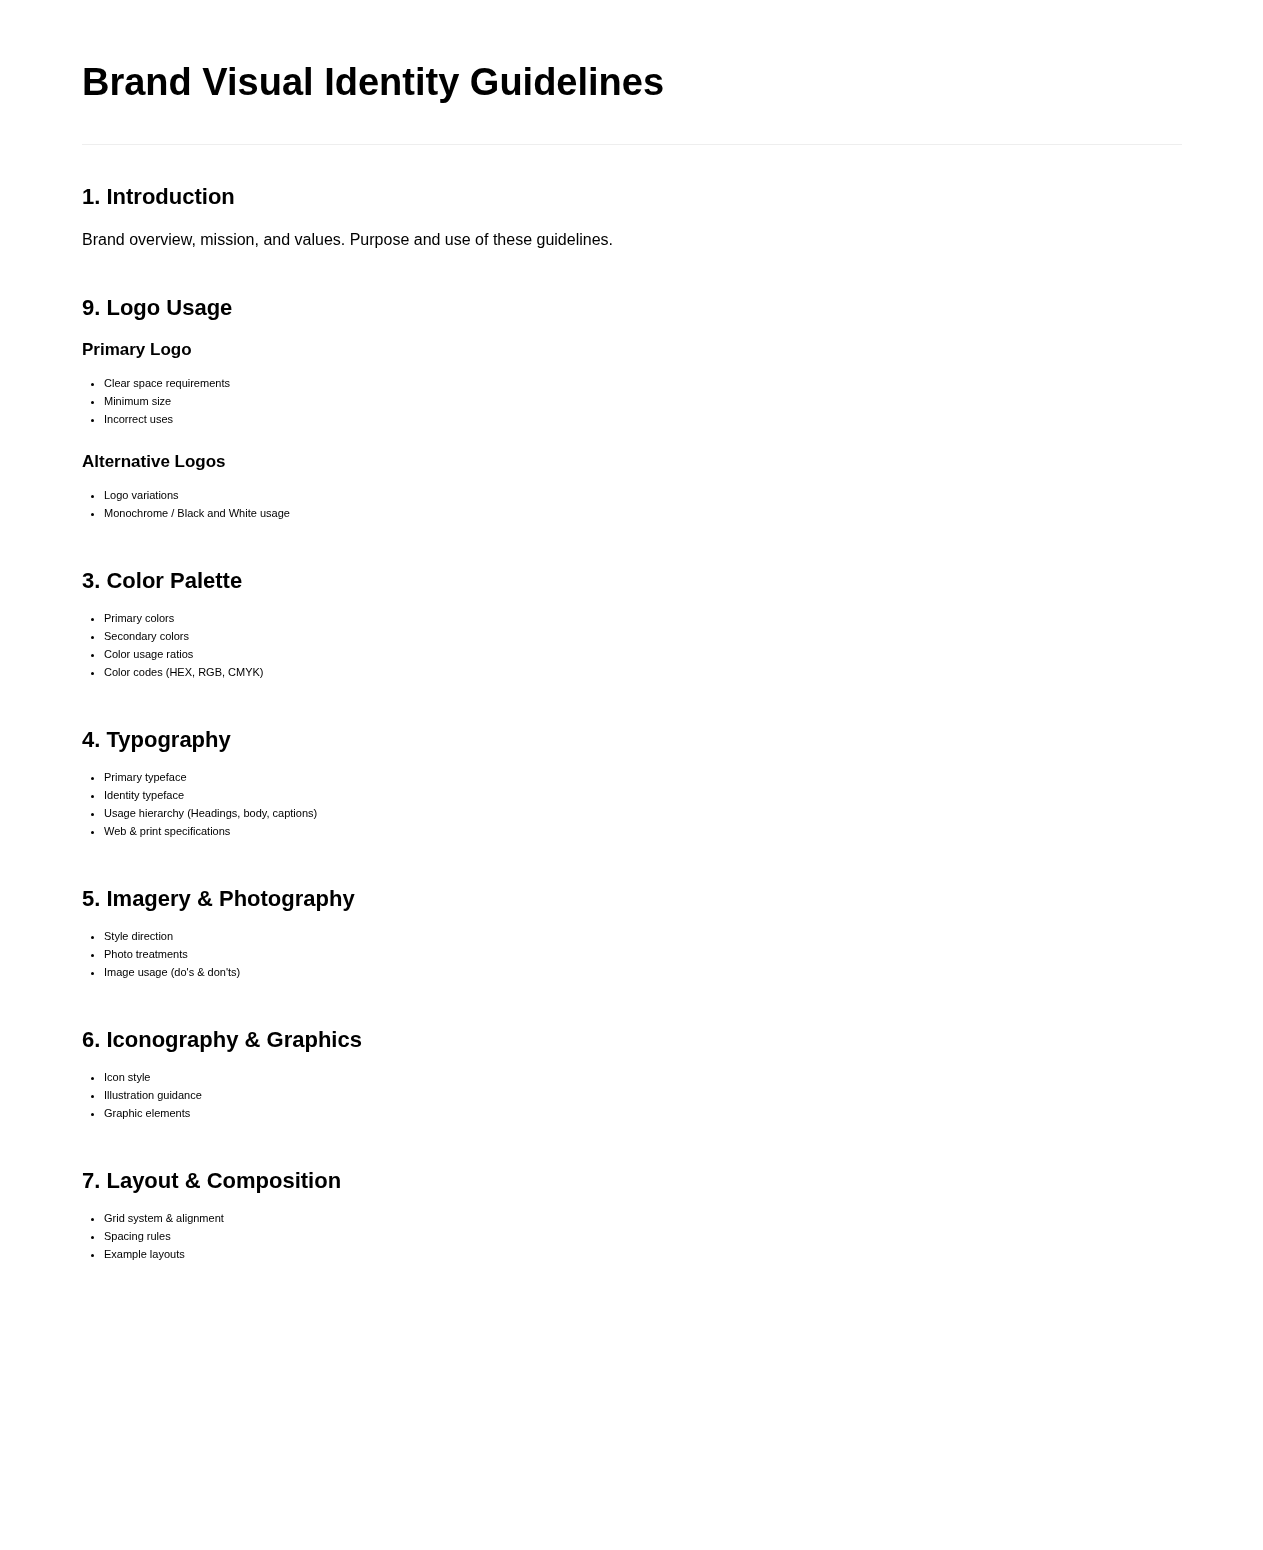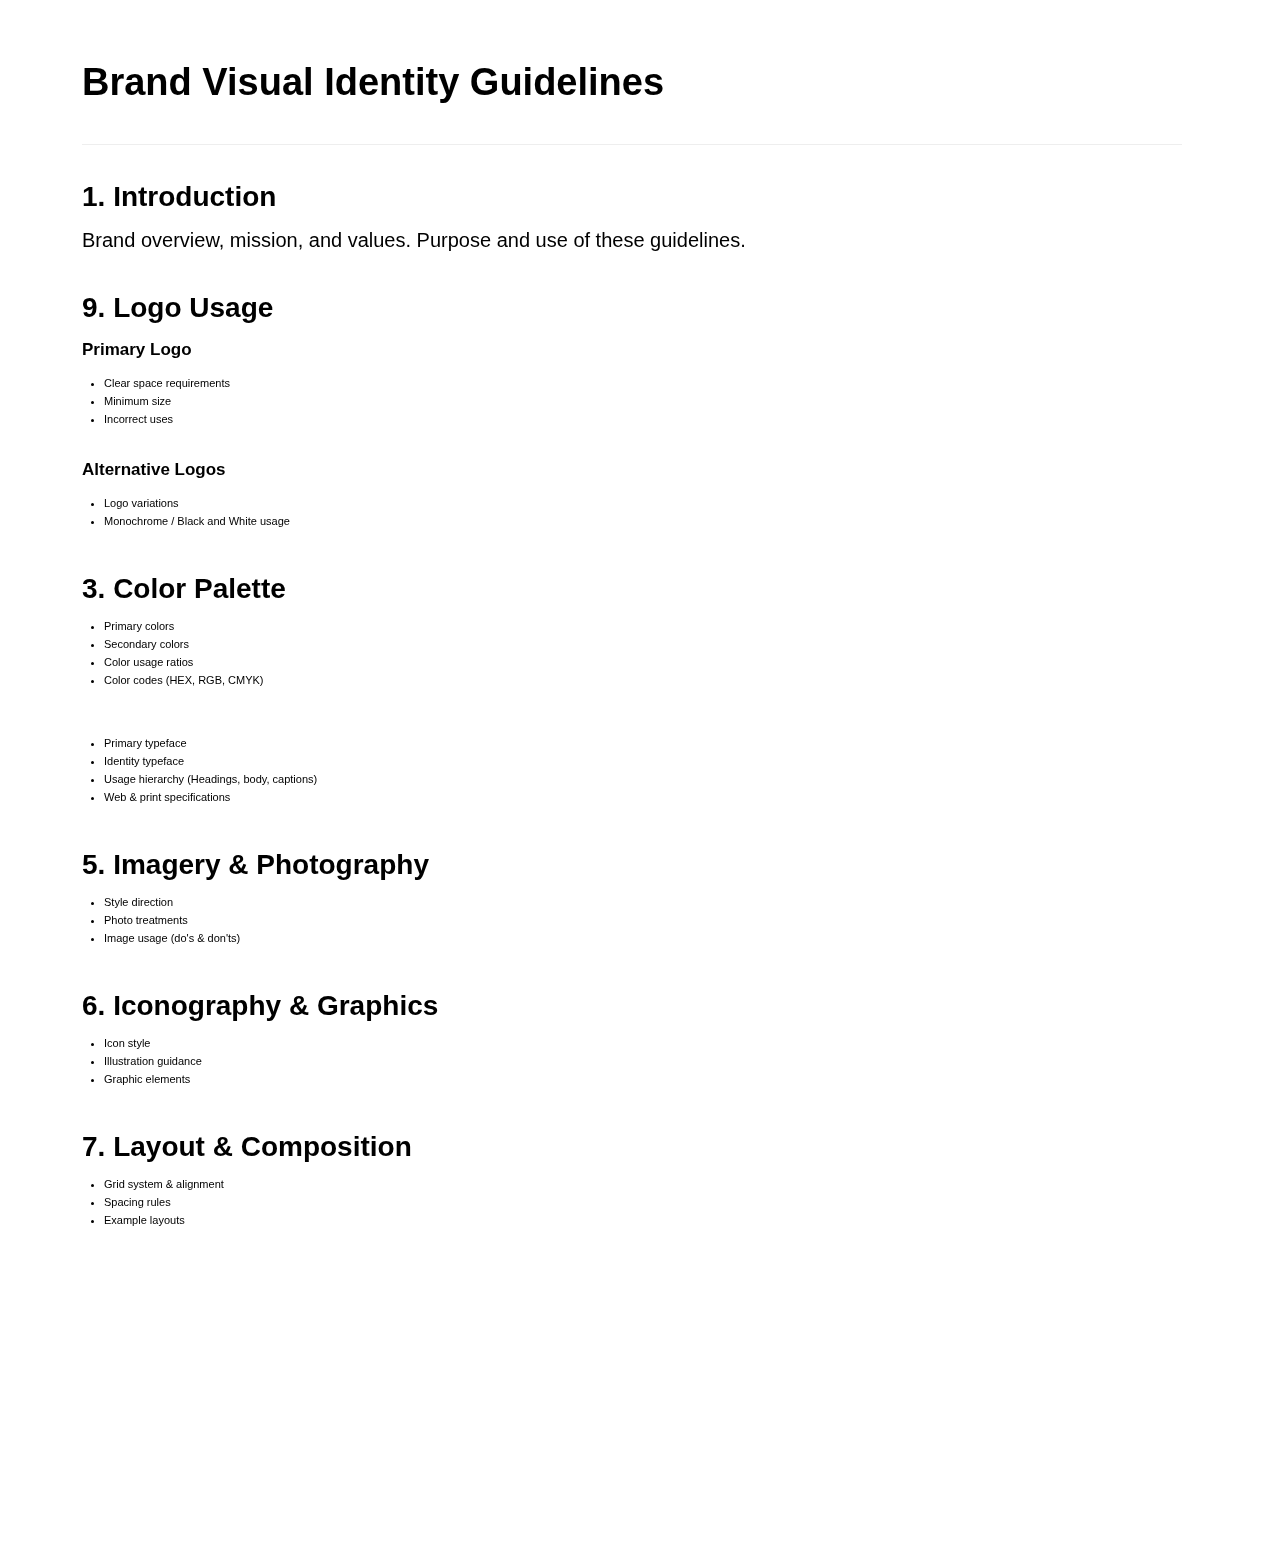--- a/index.html
+++ b/index.html
@@ -13,28 +13,28 @@
   }
   h1 {
     font-size: 38px; font-weight: bold; margin: 0;
     position: absolute; top: 60px; left: 0; line-height: 44px;
   }
   .rule {
     position: absolute; top: 144px; left: 0; width: 1100px;
     height: 1px; background: #eeeeee;
   }
   .content { position: absolute; top: 183px; left: 0; width: 1100px; }
-  h2 { font-size: 28px; font-weight: bold; margin: 0 0 14px 0; line-height: 28px; }
+  h2 { font-size: 22px; font-weight: bold; margin: 0 0 14px 0; line-height: 28px; }
   h3 { font-size: 17px; font-weight: bold; margin: 0 0 14px 0; line-height: 20px; }
-  p { font-size: 20px; margin: 0; line-height: 18px; }
+  p { font-size: 16px; margin: 0; line-height: 18px; }
   ul { margin: 0; padding-left: 22px; font-size: 11px; line-height: 18px; }
   li { margin: 0; }
   section { margin-bottom: 45px; }
   .sub { margin-top: 14px; }
-  .sub + .sub { margin-top: 32px; }
+  .sub + .sub { margin-top: 24px; }
 </style>
 </head>
 <body>
 
 <div class="page">
   <h1>Brand Visual Identity Guidelines</h1>
   <div class="rule"></div>
 
   <div class="content">
     <section>
@@ -65,20 +65,21 @@
       <h2>3. Color Palette</h2>
       <ul>
         <li>Primary colors</li>
         <li>Secondary colors</li>
         <li>Color usage ratios</li>
         <li>Color codes (HEX, RGB, CMYK)</li>
       </ul>
     </section>
 
     <section>
+      <h2>4. Typography</h2>
       <ul>
         <li>Primary typeface</li>
         <li>Identity typeface</li>
         <li>Usage hierarchy (Headings, body, captions)</li>
         <li>Web &amp; print specifications</li>
       </ul>
     </section>
 
     <section>
       <h2>5. Imagery &amp; Photography</h2>

